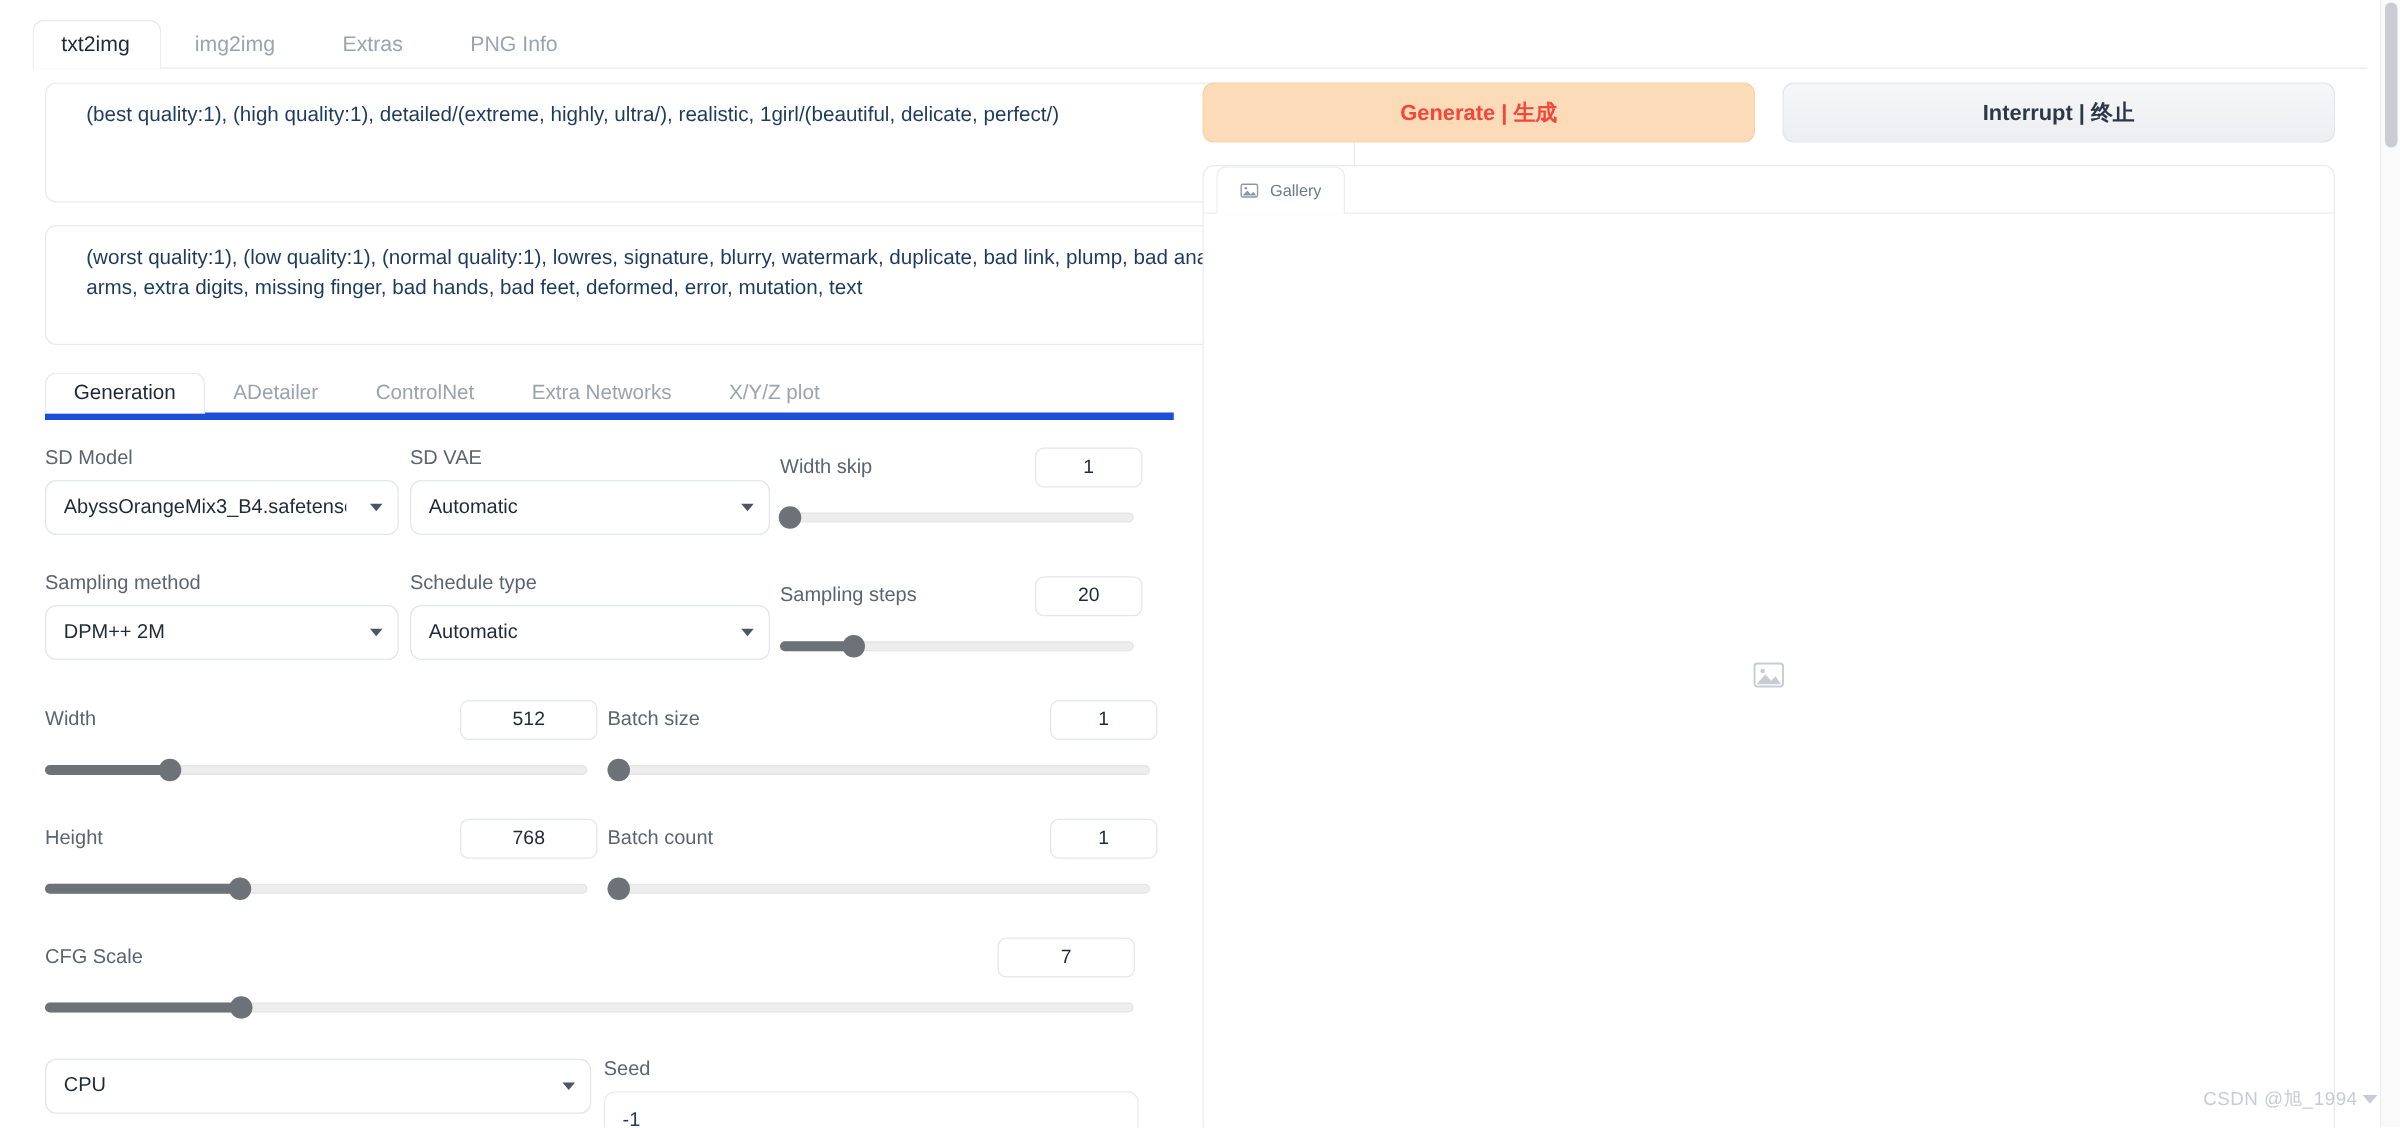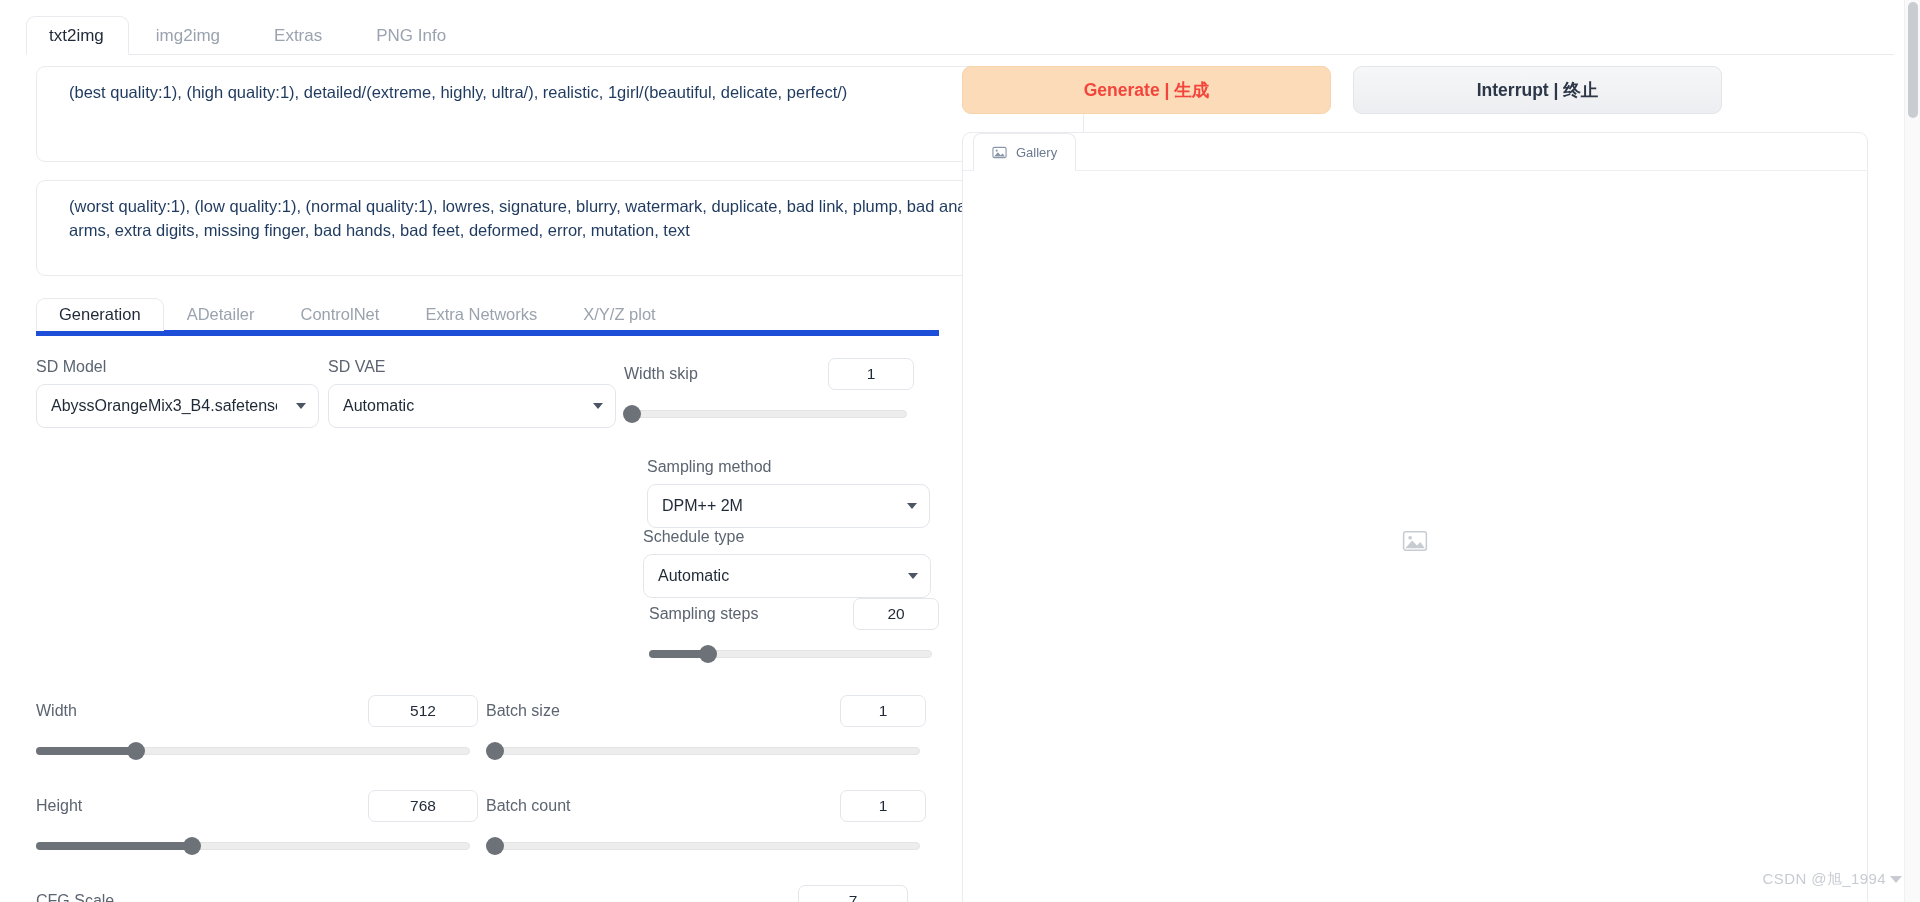--- a/index.html
+++ b/index.html
@@ -213,21 +213,21 @@
     width: 18px; height: 18px;
     border-radius: 50%;
     background: #6d7278;
     transform: translate(-50%, -50%);
   }
 
   
   .gen-buttons {
     display: flex;
     gap: 22px;
-    width: 760px;
+    width: 906px;
     align-items: center;
   }
   .btn {
     height: 48px;
     flex: 1 1 0;
     border-radius: 9px;
     display: flex; align-items: center; justify-content: center;
     font-size: 17.5px;
     font-weight: bold;
     cursor: pointer;
@@ -400,21 +400,21 @@
             <div class="numfield" style="width:86px;">1</div>
           </div>
           <div class="slider" style="width:283px;margin-top:15px;">
             <div class="track"></div>
             <div class="fill" style="width:0%;"></div>
             <div class="thumb" style="left:8px;"></div>
           </div>
         </div>
       </div>
 
-      <div class="row" style="align-items:flex-end;margin-top:30px;flex-direction:column;">
+      <div class="row" style="align-items:center;margin-top:30px;">
         <div style="width:292px;">
           <div class="label">Sampling method</div>
           <div class="dropdown" style="width:283px;">
             <span class="dd-text">DPM++ 2M</span>
             <span class="caret"></span>
           </div>
         </div>
 
         <div style="width:296px;">
           <div class="label">Schedule type</div>

